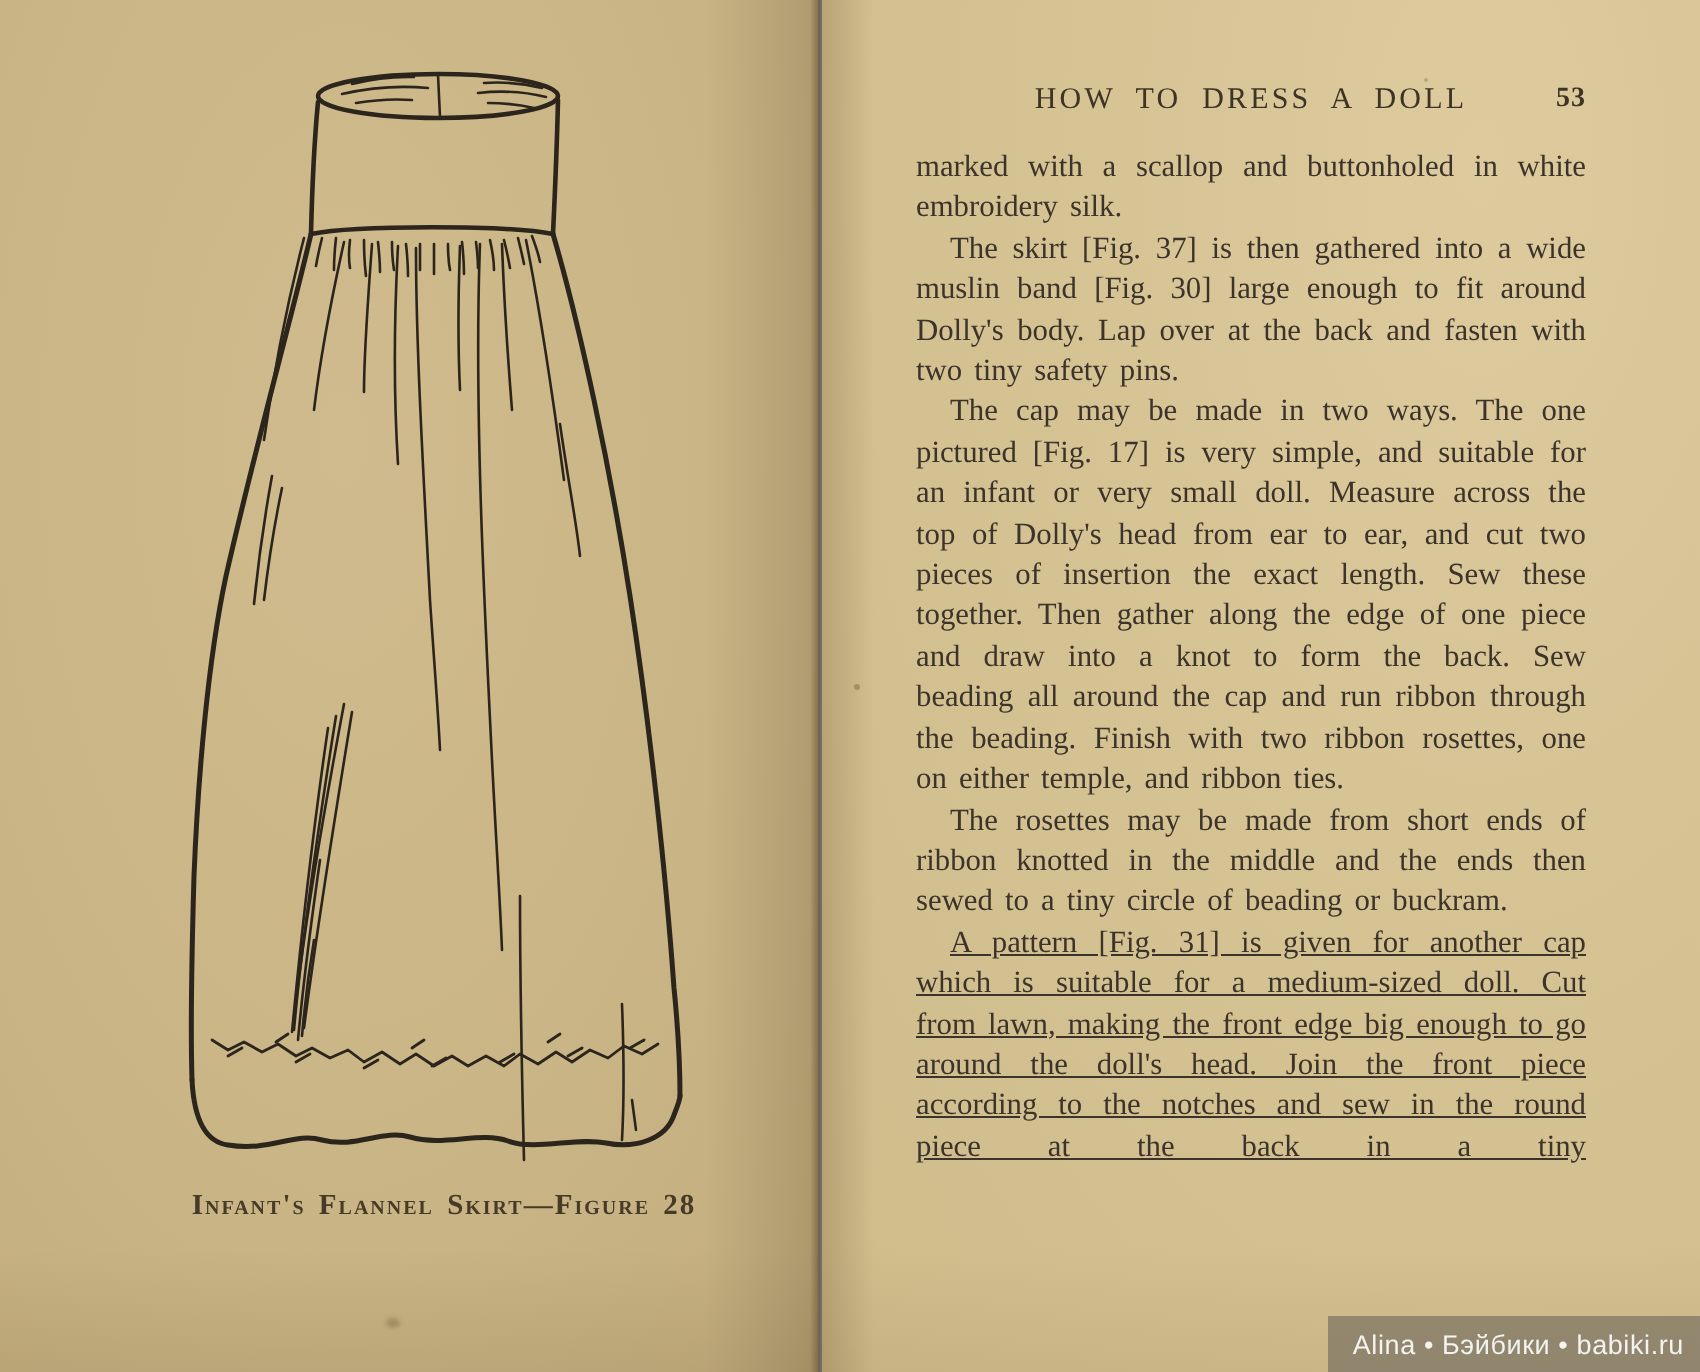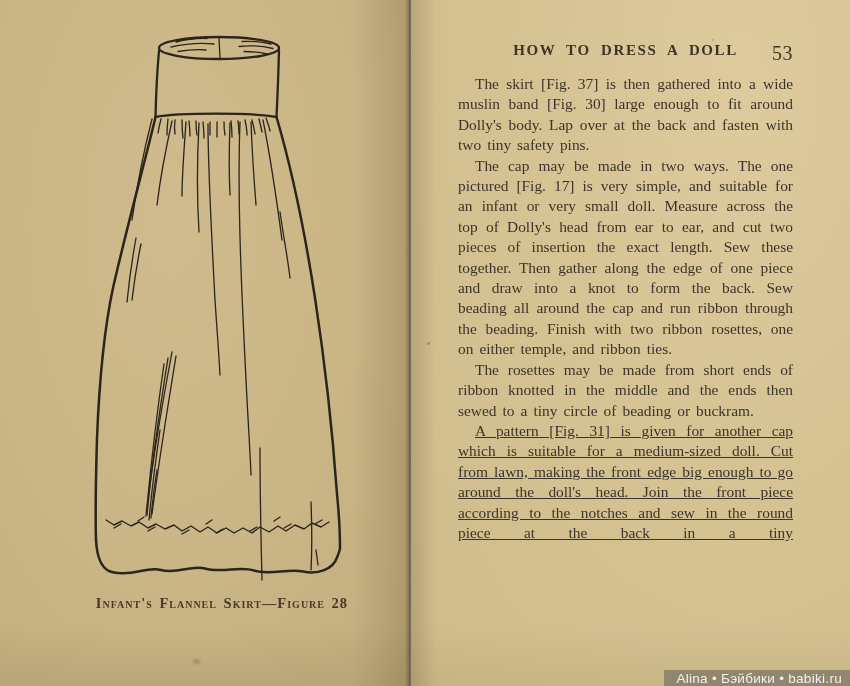--- a/index.html
+++ b/index.html
@@ -41,46 +41,46 @@
   .speck.s1{left:193px;top:659px;width:7px;height:5px;opacity:.45;filter:blur(1px);}
   .speck.s2{left:427px;top:342px;width:3px;height:3px;opacity:.5;}
   .speck.s3{left:712px;top:39px;width:2px;height:2px;opacity:.35;}
 
   
   .running-head{
     position:relative;height:17px;color:#3e3425;
   }
   .running-title{
     display:block;text-align:center;
-    font-size:15px;font-weight:700;letter-spacing:1.6px;word-spacing:5px;
+    font-size:15px;font-weight:400;letter-spacing:1.6px;word-spacing:5px;
   }
   .page-number{
     position:absolute;right:0;top:0;
-    font-size:20px;font-weight:400;letter-spacing:.5px;
+    font-size:14px;font-weight:700;letter-spacing:.5px;
   }
   .body-text{
     margin-top:15px;color:#3c332a;
     font-size:15.4px;line-height:20.4px;
     text-align:justify;word-spacing:2.2px;
   }
   .body-text p{margin:0;text-indent:17px;}
   .body-text p.noindent{text-indent:0;}
   .body-text p.continues{text-align-last:justify;text-decoration:underline;}
 
   
   .figure{position:absolute;left:0;top:0;width:409px;height:686px;}
   .fig-caption{
     position:absolute;left:36px;top:595px;width:372px;
     text-align:center;color:#473a26;
     font-variant:small-caps;font-size:14.5px;font-weight:600;letter-spacing:1px;word-spacing:2px;
   }
 
   
   .watermark{
-    position:absolute;right:0;bottom:0;height:16px;
+    position:absolute;right:0;bottom:0;height:28px;
     background:rgba(98,95,87,.55);
     display:flex;align-items:center;
     padding:0 8px 0 12px;box-sizing:border-box;
     font-family:"Liberation Sans", sans-serif;
     font-size:13.5px;color:#f3f3ef;letter-spacing:.3px;
   }
 </style>
 </head>
 <body>
 
@@ -174,20 +174,21 @@
   </div>
 
   <div class="spine"></div>
 
   <div class="page page-right">
     <div class="running-head">
       <span class="running-title">HOW TO DRESS A DOLL</span>
       <span class="page-number">53</span>
     </div>
     <div class="body-text">
+      <p class="noindent">marked with a scallop and buttonholed in white embroidery silk.</p>
       <p>The skirt [Fig. 37] is then gathered into a wide muslin band [Fig. 30] large enough to fit around Dolly's body. Lap over at the back and fasten with two tiny safety pins.</p>
       <p>The cap may be made in two ways. The one pictured [Fig. 17] is very simple, and suitable for an infant or very small doll. Measure across the top of Dolly's head from ear to ear, and cut two pieces of insertion the exact length. Sew these together. Then gather along the edge of one piece and draw into a knot to form the back. Sew beading all around the cap and run ribbon through the beading. Finish with two ribbon rosettes, one on either temple, and ribbon ties.</p>
       <p>The rosettes may be made from short ends of ribbon knotted in the middle and the ends then sewed to a tiny circle of beading or buckram.</p>
       <p class="continues">A pattern [Fig. 31] is given for another cap which is suitable for a medium-sized doll. Cut from lawn, making the front edge big enough to go around the doll's head. Join the front piece according to the notches and sew in the round piece at the back in a tiny</p>
     </div>
   </div>
 
   <div class="speck s1"></div>
   <div class="speck s2"></div>
   <div class="speck s3"></div>

